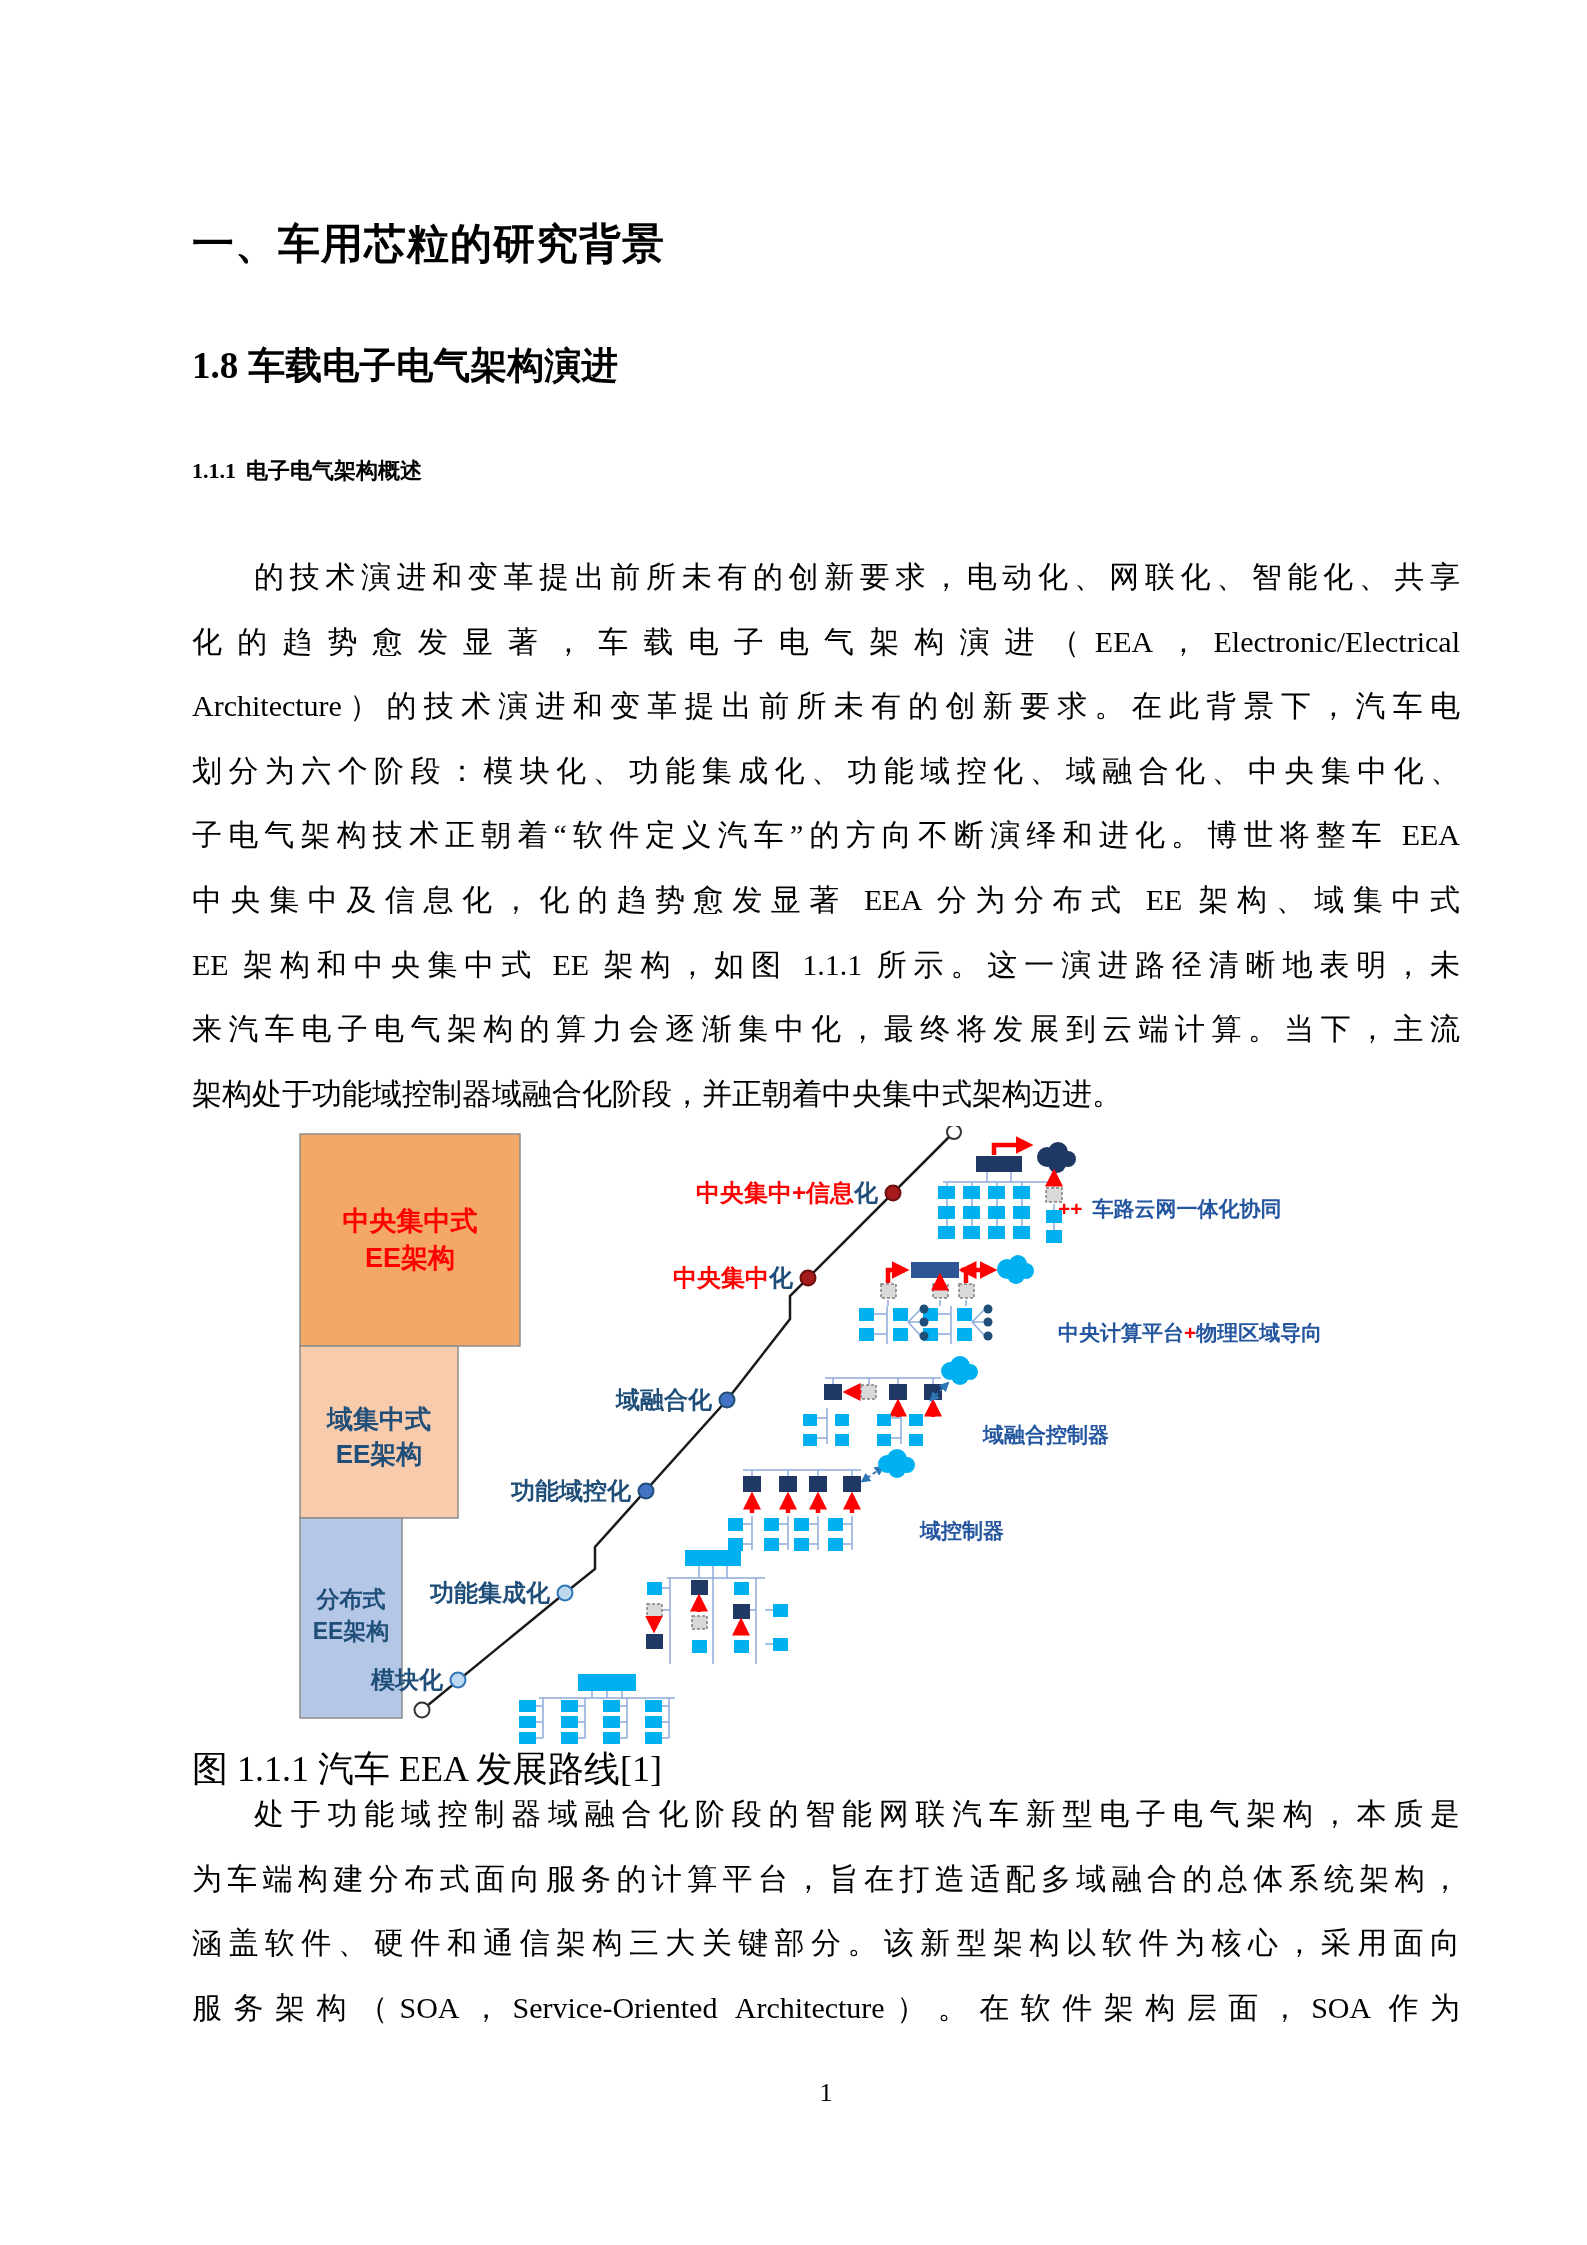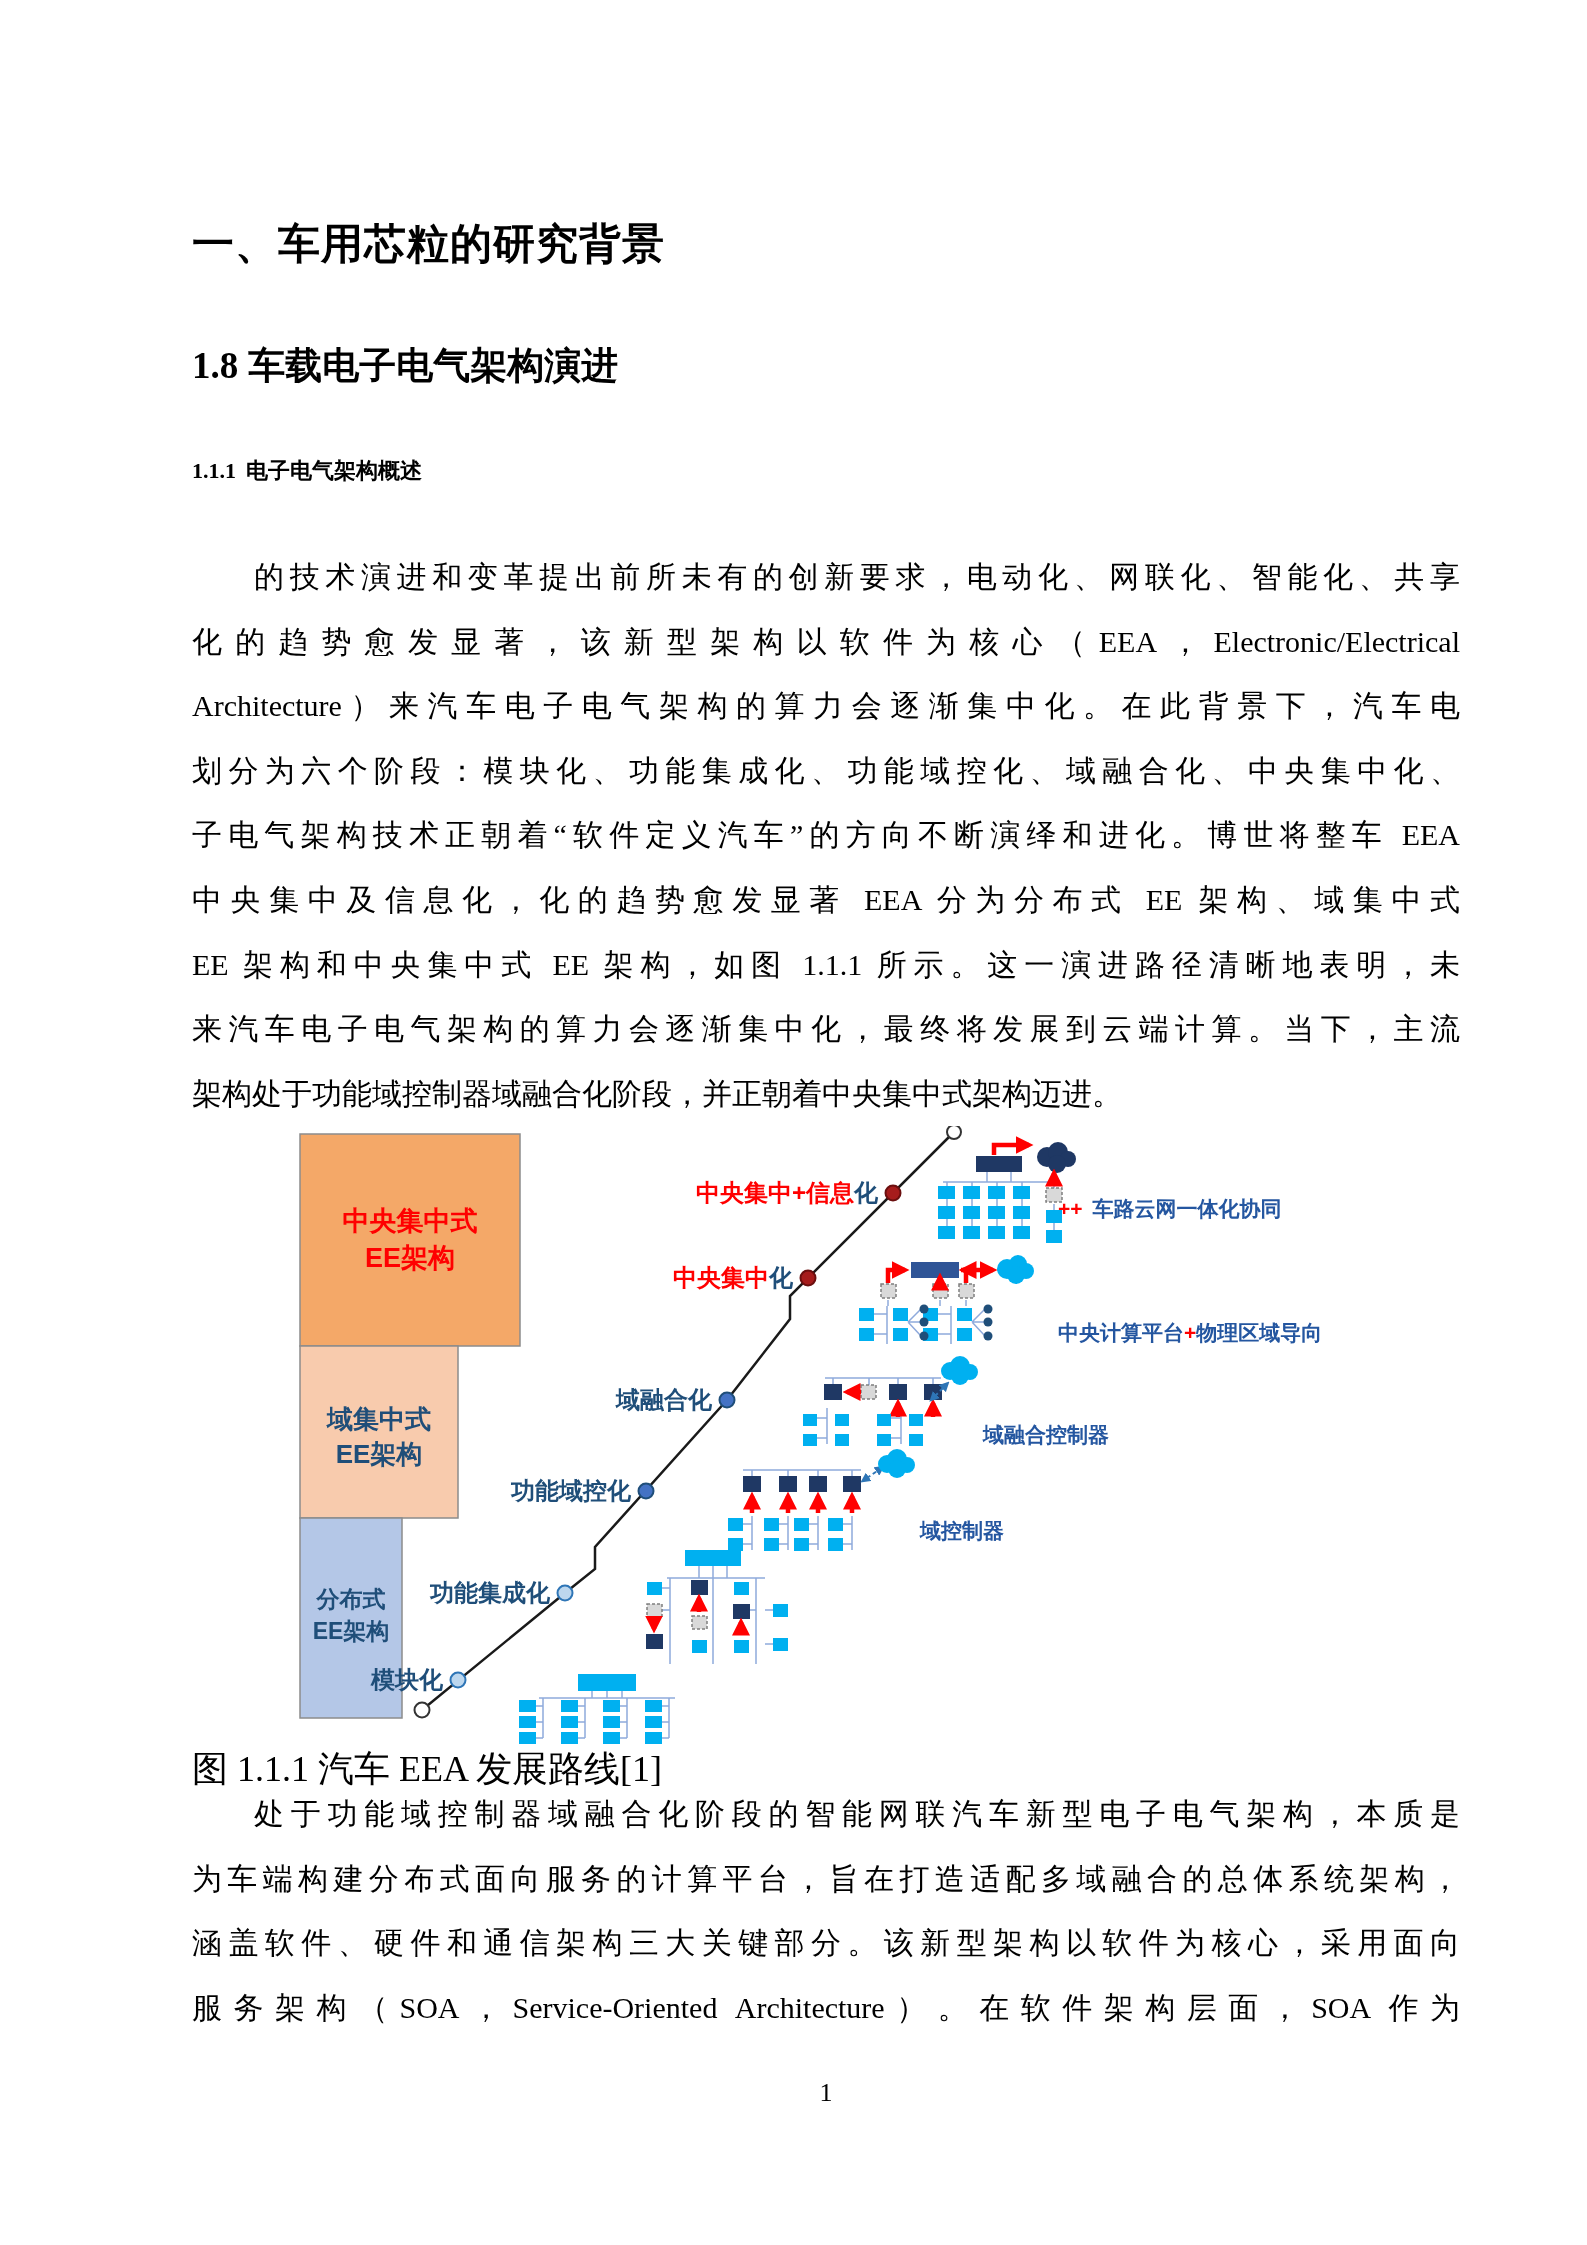--- a/index.html
+++ b/index.html
@@ -48,22 +48,22 @@
   <div class="h2">
     <span class="num">1.8</span><span>车载电子电气架构演进</span>
   </div>
 
   <div class="h3">
     <span class="num">1.1.1</span><span>电子电气架构概述</span>
   </div>
 
   <div class="para p1">
     <div class="line ind">的技术演进和变革提出前所未有的创新要求，电动化、网联化、智能化、共享</div>
-    <div class="line">化的趋势愈发显著，该新型架构以软件为核心（EEA，Electronic/Electrical</div>
-    <div class="line">Architecture）来汽车电子电气架构的算力会逐渐集中化。在此背景下，汽车电</div>
+    <div class="line">化的趋势愈发显著，车载电子电气架构演进（EEA，Electronic/Electrical</div>
+    <div class="line">Architecture）的技术演进和变革提出前所未有的创新要求。在此背景下，汽车电</div>
     <div class="line">划分为六个阶段：模块化、功能集成化、功能域控化、域融合化、中央集中化、</div>
     <div class="line">子电气架构技术正朝着“软件定义汽车”的方向不断演绎和进化。博世将整车 EEA</div>
     <div class="line">中央集中及信息化，化的趋势愈发显著 EEA 分为分布式 EE 架构、域集中式</div>
     <div class="line">EE 架构和中央集中式 EE 架构，如图 1.1.1 所示。这一演进路径清晰地表明，未</div>
     <div class="line">来汽车电子电气架构的算力会逐渐集中化，最终将发展到云端计算。当下，主流</div>
     <div class="line noj">架构处于功能域控制器域融合化阶段，并正朝着中央集中式架构迈进。</div>
   </div>
 
   <div class="figwrap">
   <svg width="1162" height="622" viewBox="0 0 1162 622" xmlns="http://www.w3.org/2000/svg">

